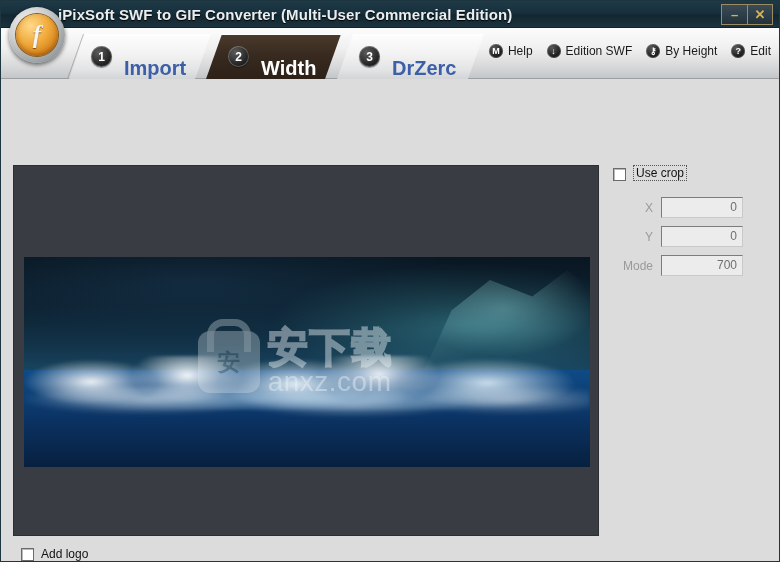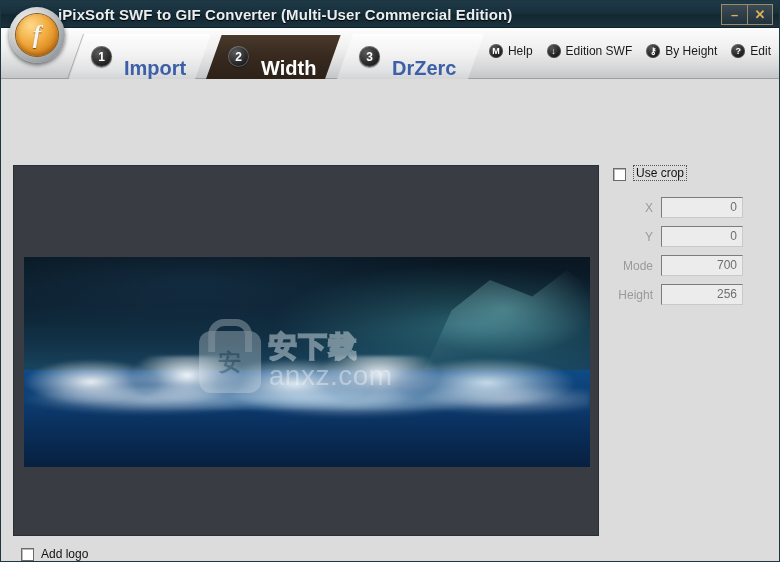--- a/index.html
+++ b/index.html
@@ -272,21 +272,21 @@
     border-radius: 16px 16px 0 0;
   }
   #wm-badge-glyph {
     font-size: 23px;
     color: rgba(60,90,105,.72);
     font-weight: bold;
     line-height: 1;
   }
   #wm-text-wrap { display: flex; flex-direction: column; line-height: 1; }
   #wm-cn {
-    font-size: 28px;
+    font-size: 40px;
     font-weight: bold;
     color: transparent;
     -webkit-text-stroke: 2px rgba(235,242,246,.85);
     letter-spacing: 2px;
     line-height: .95;
   }
   #wm-url {
     font-size: 28px;
     color: rgba(238,244,248,.82);
     letter-spacing: .5px;
@@ -457,24 +457,20 @@
         <div class="crop-input">0</div>
       </div>
       <div class="crop-field-row">
         <div class="crop-field-label">Y</div>
         <div class="crop-input">0</div>
       </div>
       <div class="crop-field-row">
         <div class="crop-field-label">Mode</div>
         <div class="crop-input">700</div>
       </div>
-      <div class="crop-field-row">
-        <div class="crop-field-label">Height</div>
-        <div class="crop-input">256</div>
-      </div>
     </div>
 
     <div id="addlogo-row">
       <div class="checkbox"></div>
       <div id="addlogo-label">Add logo</div>
     </div>
 
   </div>
 </div>
 

